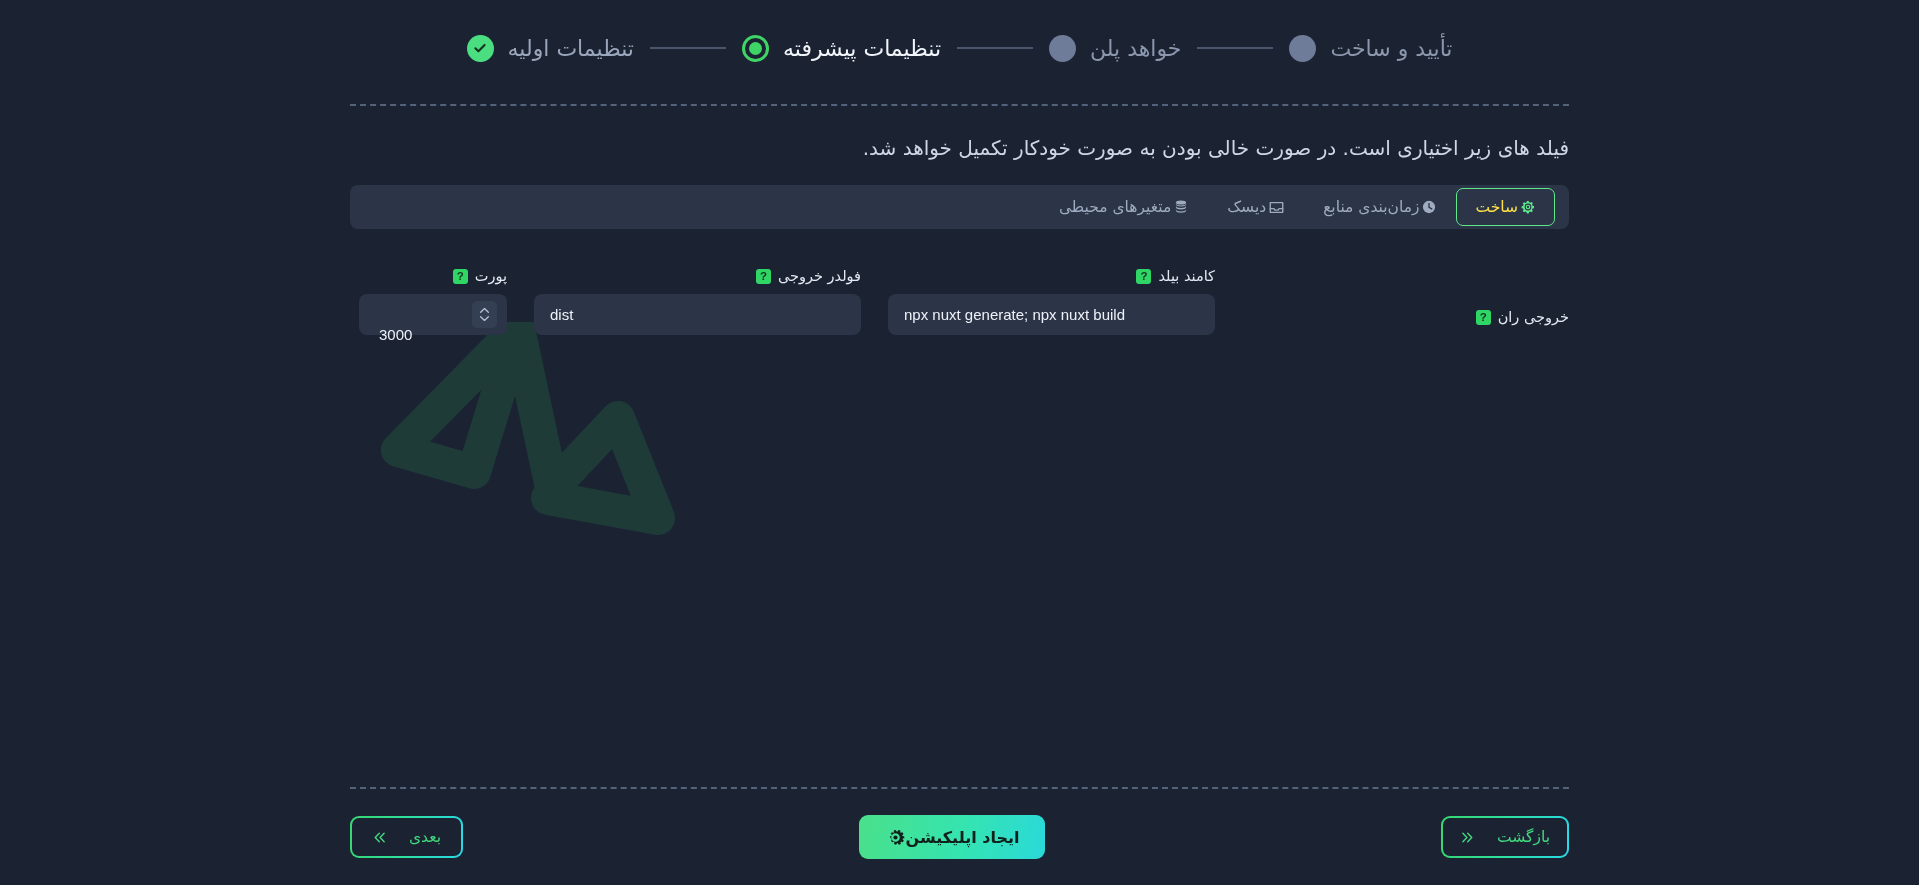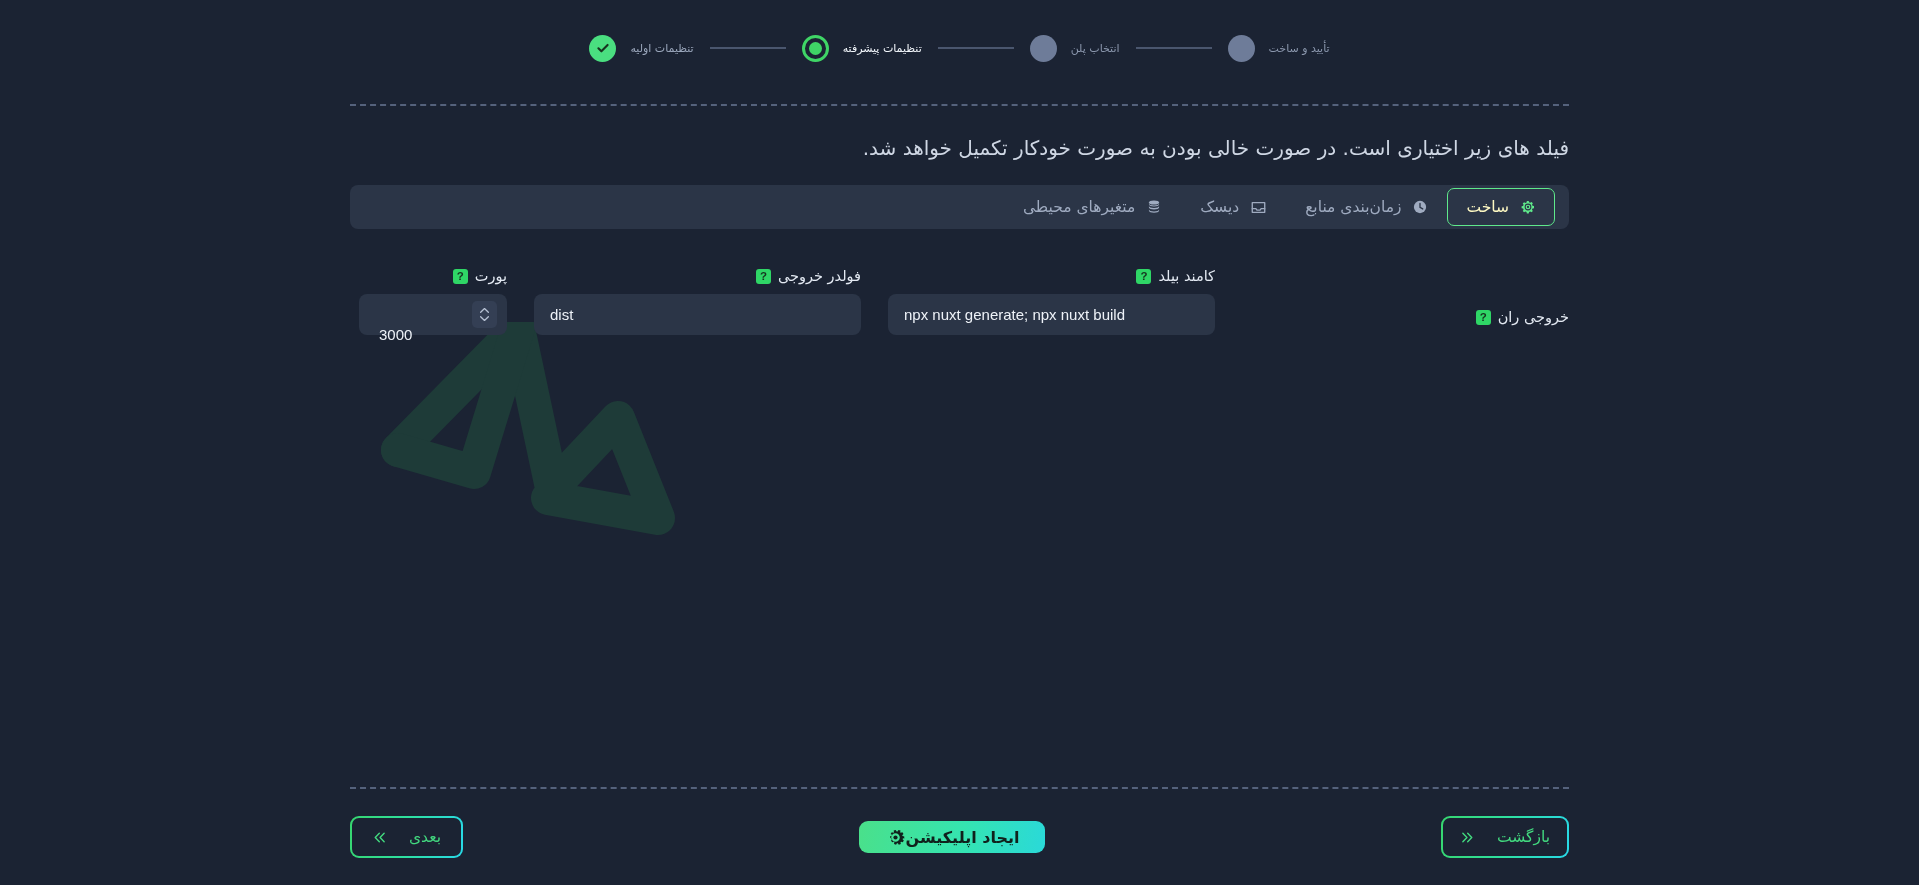--- a/index.html
+++ b/index.html
@@ -49,21 +49,21 @@
     gap: 0;
     padding-top: 4px;
   }
   .step {
     display: flex;
     align-items: center;
     gap: 14px;
     white-space: nowrap;
   }
   .step-label {
-    font-size: 11px;
+    font-size: 22px;
     color: #8b97ad;
     letter-spacing: 0;
   }
   .step.done .step-label { color: #9aa6bb; }
   .step.current .step-label { color: #f2f6fb; }
 
   .bullet {
     width: 27px;
     height: 27px;
     border-radius: 50%;
@@ -129,35 +129,35 @@
     display: flex;
     flex-direction: row;
     align-items: center;
     justify-content: flex-start;
     padding: 0 14px;
     gap: 0;
   }
   .tab {
     display: flex;
     align-items: center;
-    gap: 11px;
+    gap: 2px;
     height: 38px;
     padding: 0 18px;
     border-radius: 7px;
     font-size: 15.5px;
     color: #9fabc0;
     cursor: pointer;
     white-space: nowrap;
     border: 1.6px solid transparent;
     background: transparent;
     flex-direction: row;
   }
   .tab .ticon { display: flex; align-items: center; }
   .tab.active {
-    color: #fef9c3;
+    color: #fde047;
     border-color: #5fe98b;
     background: #2b3547;
   }
   .tabs-spacer { flex: 1 1 auto; }
 
   
   .form-row {
     margin-top: 38px;
     display: flex;
     flex-direction: row;
@@ -275,21 +275,21 @@
     align-items: center;
     justify-content: center;
     gap: 22px;
     padding: 16px 17px;
     font-size: 15.5px;
     color: #42d97f;
     white-space: nowrap;
   }
 
   .btn-fill {
-    height: 32px;
+    height: 44px;
     border-radius: 9px;
     background: linear-gradient(100deg, #4ae08a 0%, #35e4b0 55%, #2ad9d9 100%);
     color: #10211c;
     display: flex;
     flex-direction: row;
     align-items: center;
     justify-content: center;
     padding: 0 26px;
     font-size: 16px;
     font-weight: 600;
@@ -317,21 +317,21 @@
   <div class="stepper">
 
     <div class="step todo">
       <span class="step-label">تأیید و ساخت</span>
       <span class="bullet todo"></span>
     </div>
 
     <div class="connector"></div>
 
     <div class="step todo">
-      <span class="step-label">انتخاب پلن</span>
+      <span class="step-label">خواهد پلن</span>
       <span class="bullet todo"></span>
     </div>
 
     <div class="connector"></div>
 
     <div class="step current">
       <span class="step-label">تنظیمات پیشرفته</span>
       <span class="bullet current">
           <span class="inner"></span>
         </span>

